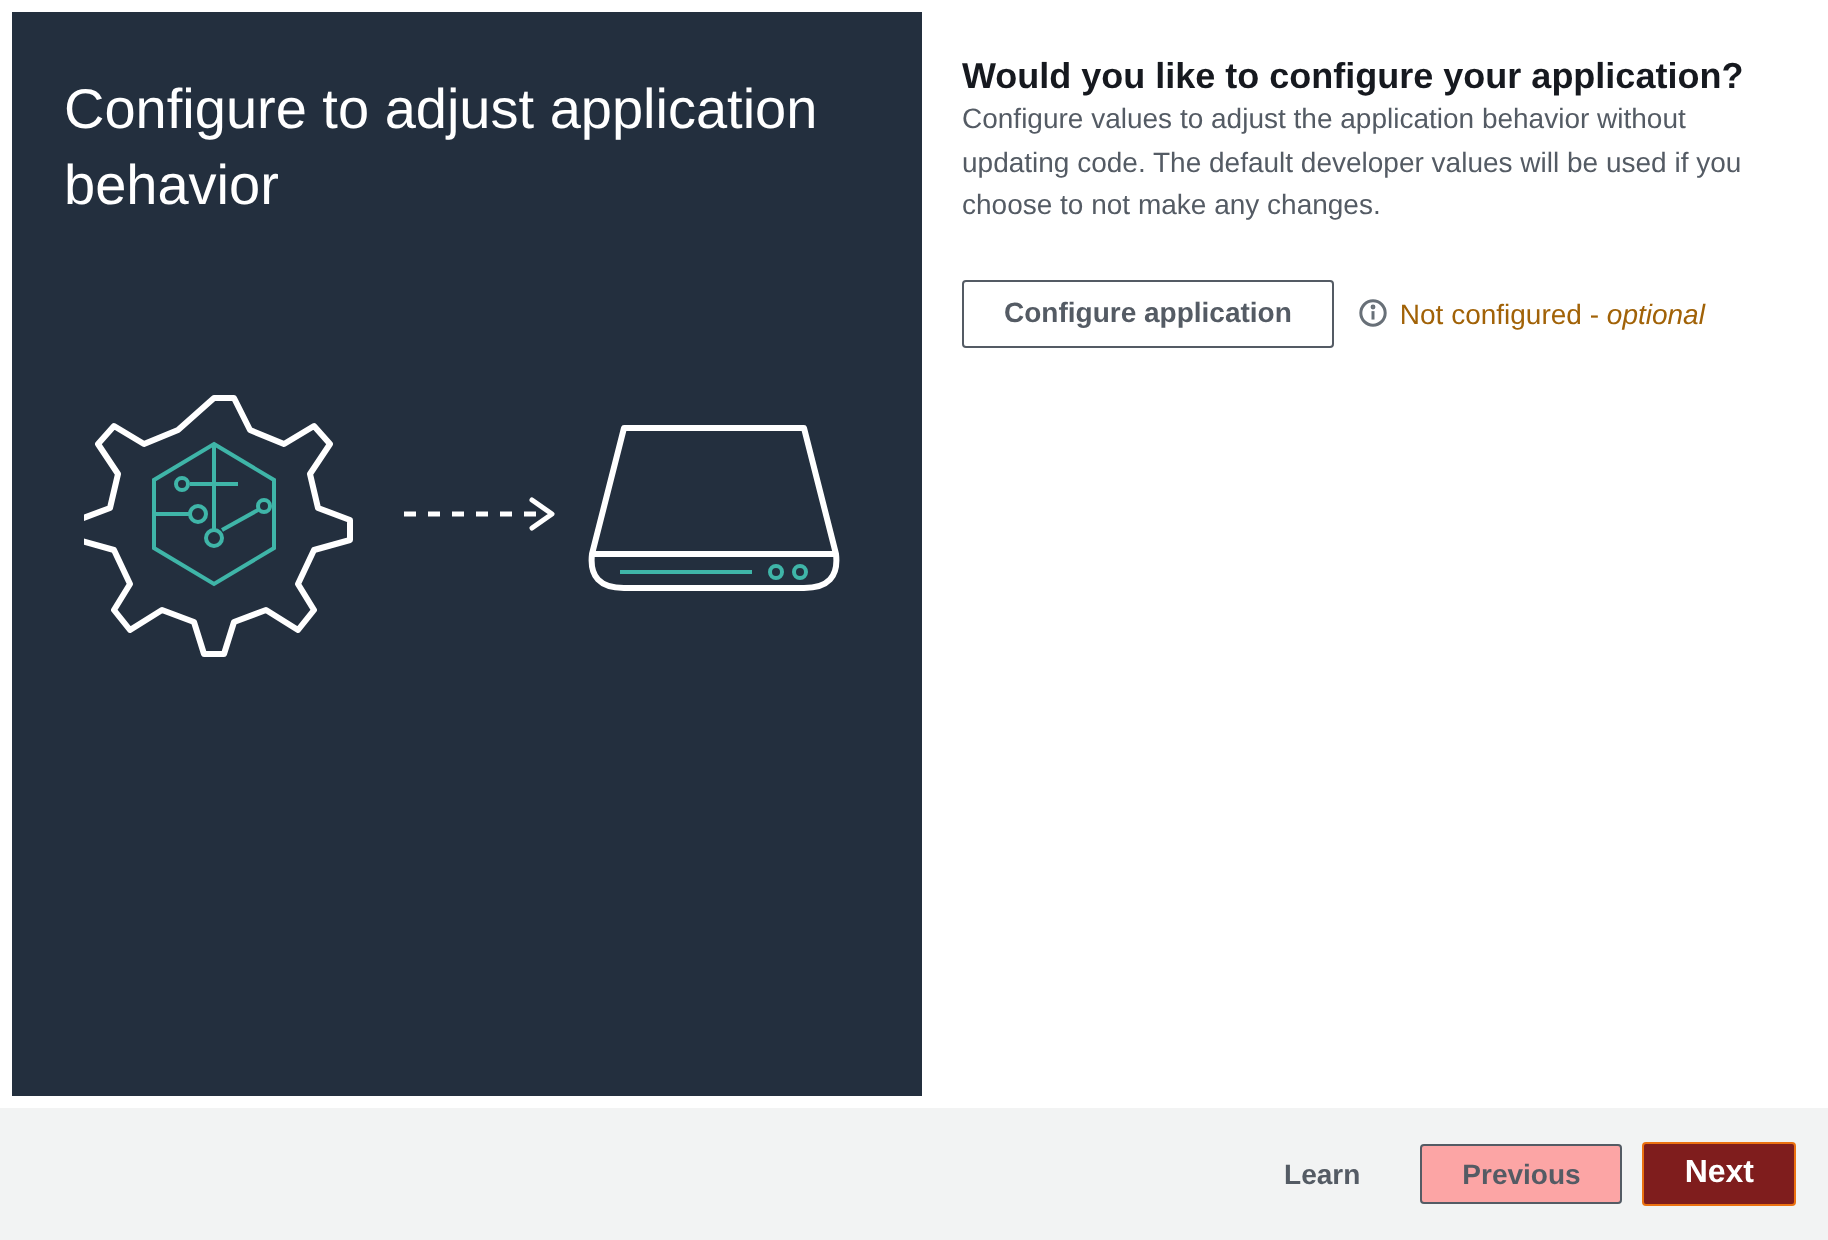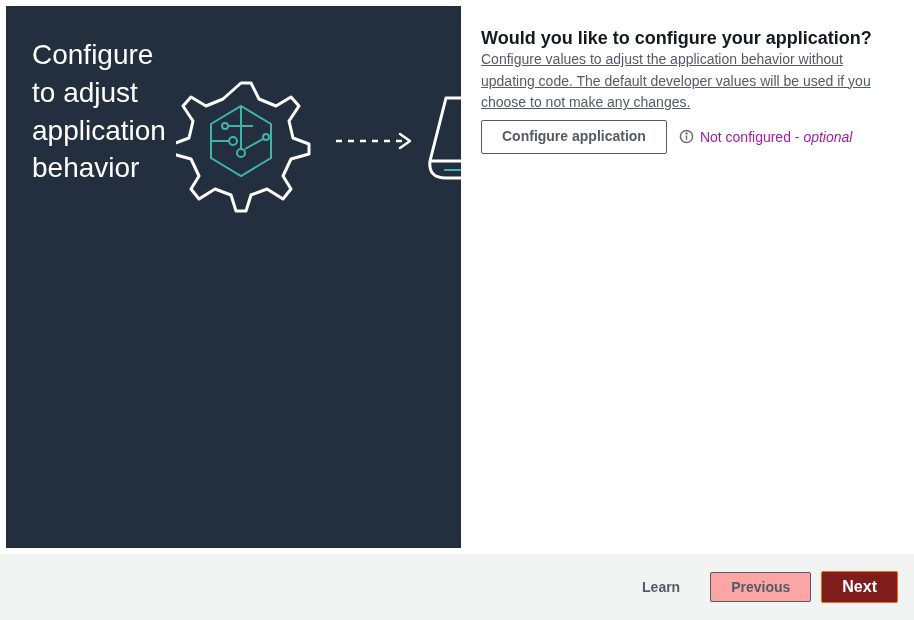--- a/index.html
+++ b/index.html
@@ -20,21 +20,21 @@
       display: flex;
       flex: 1;
       min-height: 0;
     }
     .left-panel {
       width: 455px;
       background: #232f3e;
       color: #ffffff;
       padding: 30px 26px 26px 26px;
       display: flex;
-      flex-direction: row;
+      flex-direction: column;
       margin: 6px 0 6px 6px;
     }
     .left-title {
       font-size: 28px;
       font-weight: 400;
       line-height: 1.35;
       margin-bottom: 40px;
     }
     .illustration {
       flex-shrink: 0;
@@ -66,43 +66,42 @@
     .right-title {
       font-size: 18px;
       font-weight: 700;
       color: #16191f;
       margin-bottom: 0;
     }
     .right-description {
       font-size: 14px;
       color: #545b64;
       line-height: 1.55;
-      margin-bottom: 6px;
-      text-decoration: underline;
+      margin-bottom: 26px;
     }
     .config-row {
       display: flex;
       align-items: center;
       gap: 12px;
     }
     .btn {
       font-family: inherit;
       font-size: 14px;
       font-weight: 700;
       padding: 6px 20px;
       border-radius: 2px;
       cursor: pointer;
       background: #ffffff;
       border: 1px solid #545b64;
       color: #545b64;
       line-height: 1.4;
     }
     .status-text {
       font-size: 14px;
-      color: #a21caf;
+      color: #a16207;
       display: flex;
       align-items: center;
       gap: 6px;
     }
     .status-text .optional {
       font-style: italic;
     }
     .info-icon {
       display: inline-flex;
     }

